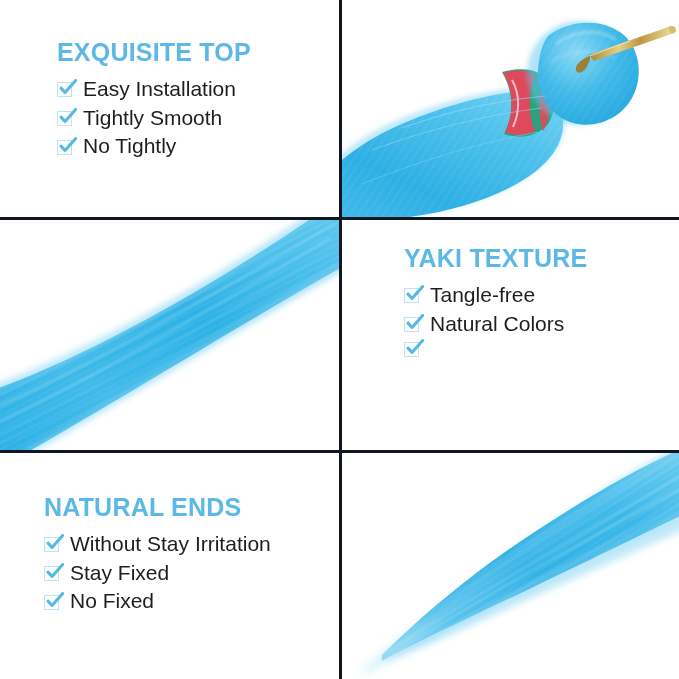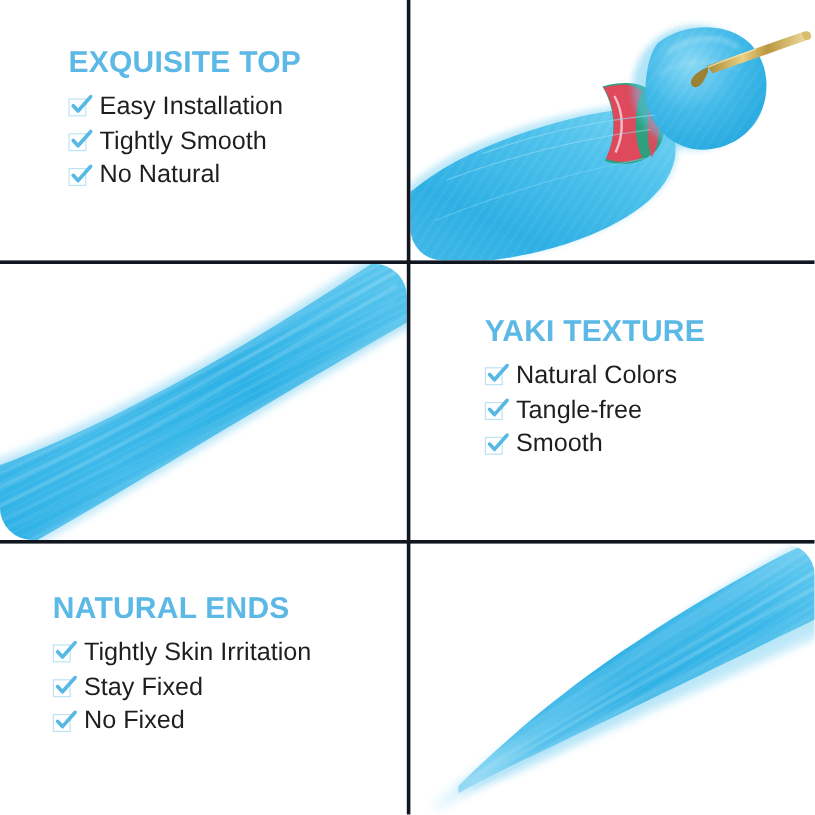--- a/index.html
+++ b/index.html
@@ -28,21 +28,20 @@
   .divider.h2 { left: 0; top: 450px;  width: 679px; height: 3px; }
   .divider.v1 { left: 339px; top: 0;   width: 3px; height: 220px; }
   .divider.v2 { left: 339px; top: 217px; width: 3px; height: 236px; }
   .divider.v3 { left: 339px; top: 450px; width: 3px; height: 229px; }
 
   
   .cell {
     position: absolute;
     overflow: hidden;
     background: #ffffff;
-    border-radius: 27px;
   }
   .cell.tl { left: 0;     top: 0;     width: 339px; height: 217px; }
   .cell.tr { left: 342px; top: 0;     width: 337px; height: 217px; }
   .cell.ml { left: 0;     top: 220px; width: 339px; height: 230px; }
   .cell.mr { left: 342px; top: 220px; width: 337px; height: 230px; }
   .cell.bl { left: 0;     top: 453px; width: 339px; height: 226px; }
   .cell.br { left: 342px; top: 453px; width: 337px; height: 226px; }
 
   
   .textblock {
@@ -94,21 +93,21 @@
   }
   .feature-label {
     font-family: "Liberation Sans", sans-serif;
     font-size: 21px;
     color: #1e1e1e;
     line-height: 1.22;
   }
 
   
   .tl .textblock { left: 57px;  top: 38px; }
-  .mr .textblock { left: 62px;  top: 42px; }
+  .mr .textblock { left: 62px;  top: 24px; }
   .bl .textblock { left: 44px;  top: 40px; }
 
   
   .hair-art {
     position: absolute;
     left: 0; top: 0;
     width: 100%;
     height: 100%;
   }
 </style>
@@ -139,21 +138,21 @@
           </span>
           <span class="feature-label">Tightly Smooth</span>
         </li>
         <li class="feature-item">
           <span class="check-icon">
             <span class="box"></span>
             <svg class="tick" viewBox="0 0 20 20" aria-hidden="true">
               <path d="M3.2 9.6 L7.4 14.2 L18.6 1.6" fill="none" stroke="#57b9e3" stroke-width="3.2" stroke-linecap="round" stroke-linejoin="round"></path>
             </svg>
           </span>
-          <span class="feature-label">No Natural</span>
+          <span class="feature-label">No Tightly</span>
         </li>
       </ul>
     </div>
   </div>
 
   <div class="cell tr">
     <svg class="hair-art" viewBox="0 0 337 217" preserveAspectRatio="none">
       <defs>
         <linearGradient id="bodyGrad" x1="0" y1="1" x2="1" y2="0">
           <stop offset="0%" stop-color="#49bdea"></stop>
@@ -274,56 +273,55 @@
     <div class="textblock">
       <div class="panel-title">YAKI TEXTURE</div>
       <ul class="feature-list">
         <li class="feature-item">
           <span class="check-icon">
             <span class="box"></span>
             <svg class="tick" viewBox="0 0 20 20" aria-hidden="true">
               <path d="M3.2 9.6 L7.4 14.2 L18.6 1.6" fill="none" stroke="#57b9e3" stroke-width="3.2" stroke-linecap="round" stroke-linejoin="round"></path>
             </svg>
           </span>
+          <span class="feature-label">Tangle-free</span>
+        </li>
+        <li class="feature-item">
+          <span class="check-icon">
+            <span class="box"></span>
+            <svg class="tick" viewBox="0 0 20 20" aria-hidden="true">
+              <path d="M3.2 9.6 L7.4 14.2 L18.6 1.6" fill="none" stroke="#57b9e3" stroke-width="3.2" stroke-linecap="round" stroke-linejoin="round"></path>
+            </svg>
+          </span>
           <span class="feature-label">Natural Colors</span>
         </li>
         <li class="feature-item">
           <span class="check-icon">
             <span class="box"></span>
             <svg class="tick" viewBox="0 0 20 20" aria-hidden="true">
               <path d="M3.2 9.6 L7.4 14.2 L18.6 1.6" fill="none" stroke="#57b9e3" stroke-width="3.2" stroke-linecap="round" stroke-linejoin="round"></path>
             </svg>
           </span>
-          <span class="feature-label">Tangle-free</span>
-        </li>
-        <li class="feature-item">
-          <span class="check-icon">
-            <span class="box"></span>
-            <svg class="tick" viewBox="0 0 20 20" aria-hidden="true">
-              <path d="M3.2 9.6 L7.4 14.2 L18.6 1.6" fill="none" stroke="#57b9e3" stroke-width="3.2" stroke-linecap="round" stroke-linejoin="round"></path>
-            </svg>
-          </span>
-          <span class="feature-label">Smooth</span>
         </li>
       </ul>
     </div>
   </div>
 
   <div class="cell bl">
     <div class="textblock">
       <div class="panel-title">NATURAL ENDS</div>
       <ul class="feature-list">
         <li class="feature-item">
           <span class="check-icon">
             <span class="box"></span>
             <svg class="tick" viewBox="0 0 20 20" aria-hidden="true">
               <path d="M3.2 9.6 L7.4 14.2 L18.6 1.6" fill="none" stroke="#57b9e3" stroke-width="3.2" stroke-linecap="round" stroke-linejoin="round"></path>
             </svg>
           </span>
-          <span class="feature-label">Tightly Skin Irritation</span>
+          <span class="feature-label">Without Stay Irritation</span>
         </li>
         <li class="feature-item">
           <span class="check-icon">
             <span class="box"></span>
             <svg class="tick" viewBox="0 0 20 20" aria-hidden="true">
               <path d="M3.2 9.6 L7.4 14.2 L18.6 1.6" fill="none" stroke="#57b9e3" stroke-width="3.2" stroke-linecap="round" stroke-linejoin="round"></path>
             </svg>
           </span>
           <span class="feature-label">Stay Fixed</span>
         </li>

